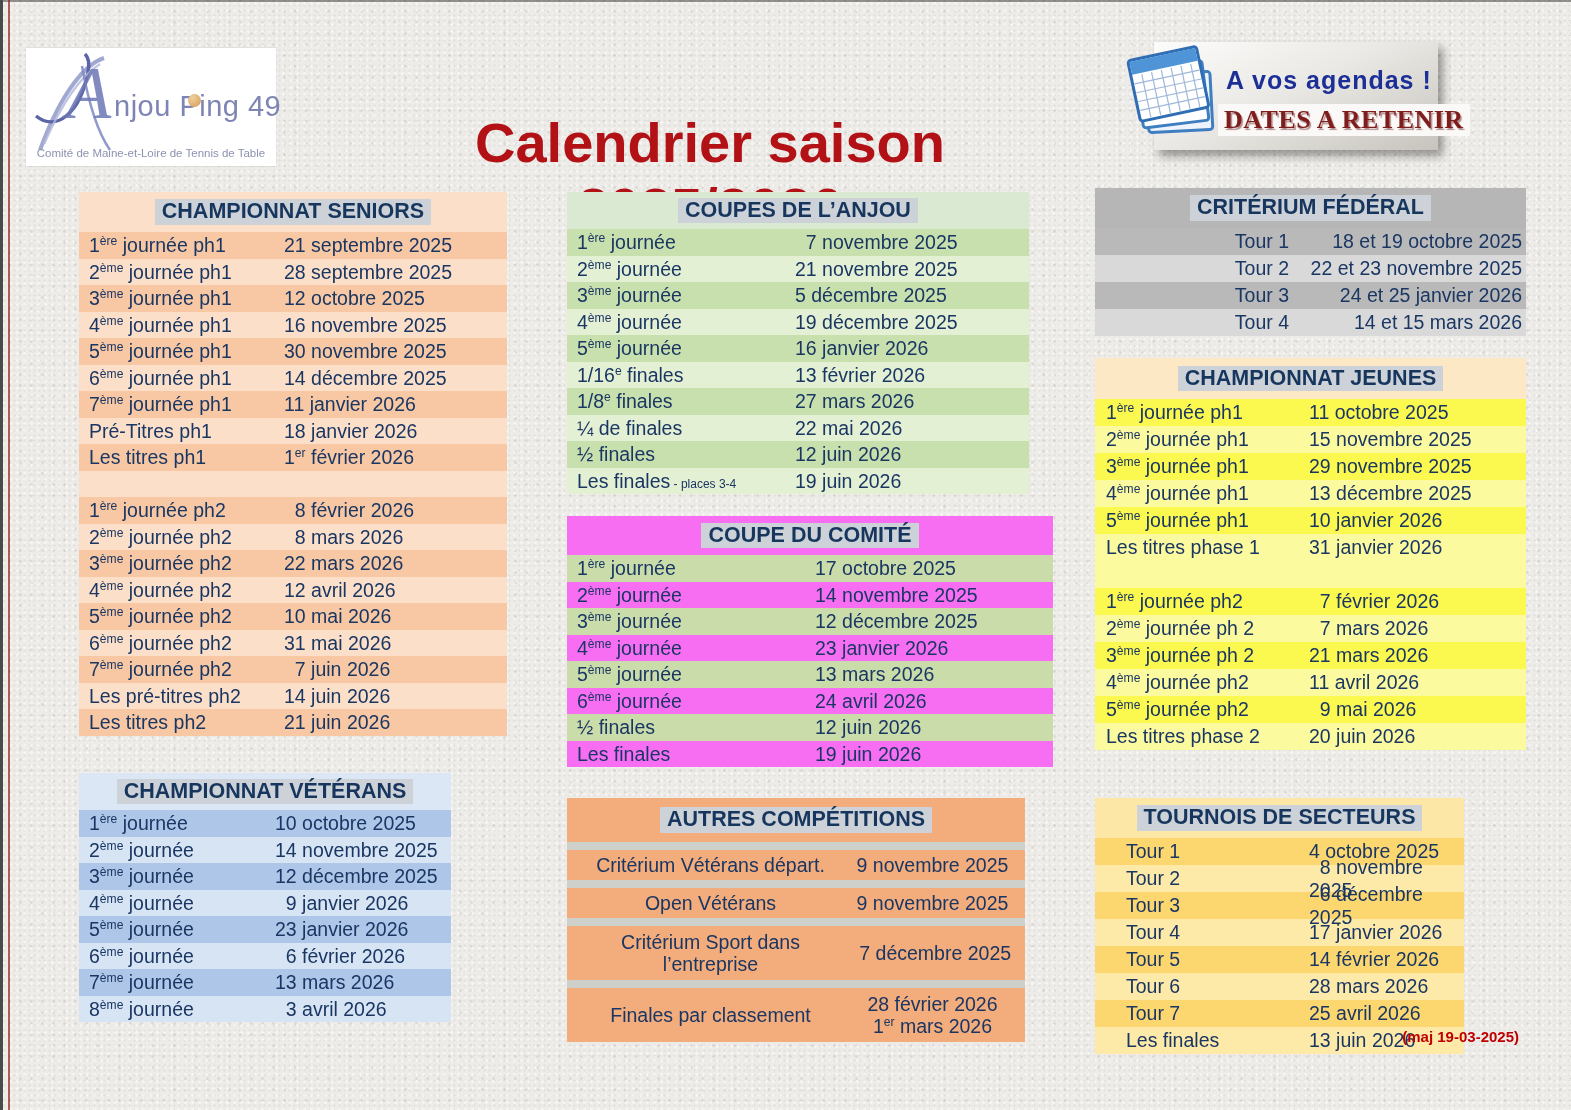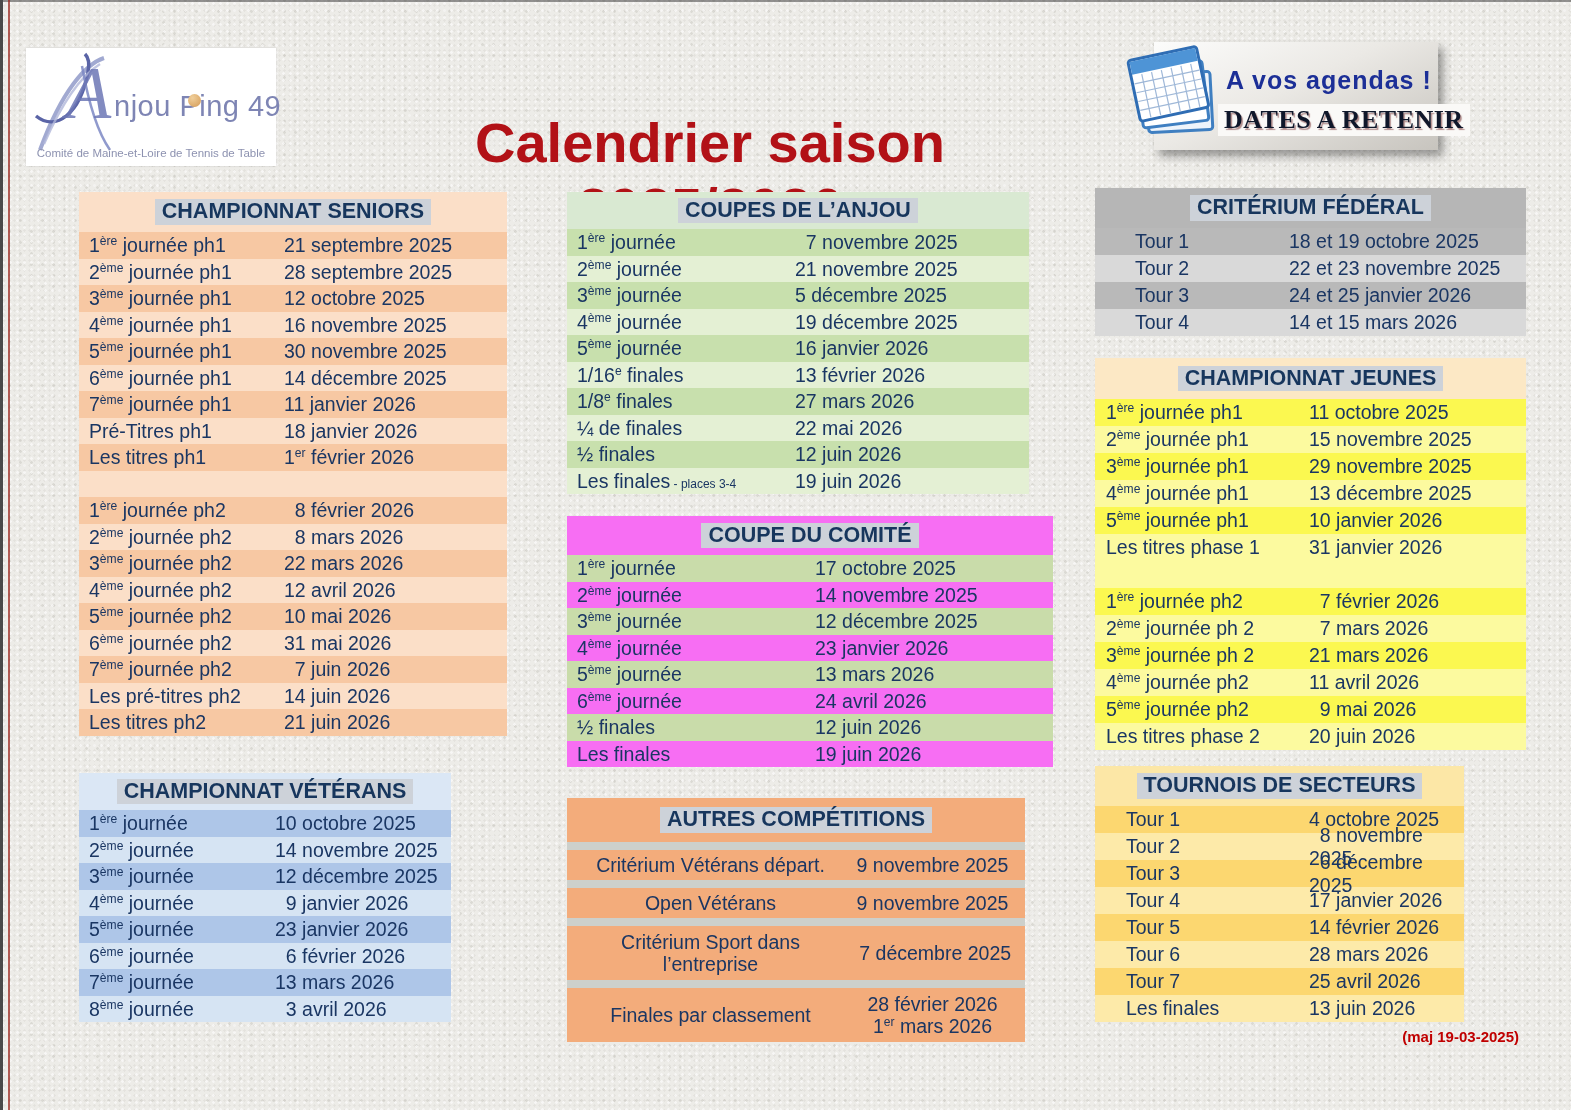--- a/index.html
+++ b/index.html
@@ -29,21 +29,21 @@
 
   .title{position:absolute;left:370px;top:110px;width:680px;text-align:center;
          font-size:56px;font-weight:bold;color:#b21116;letter-spacing:0;}
 
   .badge{position:absolute;left:1126px;top:38px;width:312px;height:122px;}
   .badge-panel{position:absolute;left:28px;top:4px;right:0;bottom:10px;
      background:linear-gradient(155deg,#fcfcfb 0%,#ebe9e5 45%,#c7c4be 100%);
      box-shadow:5px 6px 9px rgba(0,0,0,.38);}
   .badge-cal{position:absolute;left:-4px;top:0px;}
   .badge-line1{position:absolute;left:100px;top:28px;font-size:25px;font-weight:bold;color:#1c2f97;letter-spacing:1px;white-space:nowrap;}
-  .badge-line2{position:absolute;left:92px;top:66px;font-family:"Liberation Serif",serif;font-size:26px;font-weight:bold;color:#0f172a;
+  .badge-line2{position:absolute;left:92px;top:66px;font-family:"Liberation Serif",serif;font-size:26px;font-weight:bold;color:#7f1d1d;
      background:#faf9f7;padding:1px 6px;letter-spacing:.5px;white-space:nowrap;text-shadow:1.5px 1.5px 1px rgba(90,10,10,.45);}
 
   
   .tbl{position:absolute;padding-left:24px;}
   .thead{display:flex;justify-content:center;align-items:center;height:var(--hh,38px);background:var(--head,#eee);}
   .thead .hl{background:#cdd2d9;padding:1px 7px;font-weight:bold;font-size:21.5px;color:#17365d;line-height:1.1;white-space:nowrap;}
   .row{display:flex;align-items:center;height:var(--rh,26.5px);font-size:19.5px;color:#1a3663;}
   .row.dark{background:var(--dark,#ddd);}
   .row.light{background:var(--light,#eee);}
   .row.spacer{background:var(--light,#eee);}
@@ -53,23 +53,23 @@
   .cell.label{width:var(--lw,205px);padding-left:var(--lpad,10px);}
   .cell.date{flex:1;padding-right:4px;}
   .cell .sm{font-size:12px;}
   sup{font-size:62%;line-height:0;vertical-align:super;}
 
   .seniors  {left:55px;  top:192px; width:428px; --lw:205px; --hh:40px;}
   .veterans {left:55px;  top:773px; width:372px; --lw:196px; --hh:37px;}
   .coupes   {left:543px; top:192px; width:462px; --lw:228px; --hh:37px;}
   .comite   {left:543px; top:516px; width:486px; --lw:248px; --hh:39px;}
   .autres   {left:543px; top:798px; width:458px;text-align:center; --lw:277px; --hh:44px; --rh:30px;}
-  .criterium{left:1071px;top:188px; width:431px; --lw:194px; --lpad:40px; --hh:40px; --rh:27px;}
+  .criterium{left:1071px;top:188px; width:431px;text-align:right; --lw:194px; --lpad:40px; --hh:40px; --rh:27px;}
   .jeunes   {left:1071px;top:358px; width:431px; --lw:214px; --lpad:11px; --hh:41px; --rh:27px;}
-  .tournois {left:1071px;top:766px; width:369px; --lw:214px; --lpad:31px; --hh:40px; --rh:27px;}
+  .tournois {left:1071px;top:798px; width:369px; --lw:214px; --lpad:31px; --hh:40px; --rh:27px;}
 
   .maj-note{position:absolute;right:52px;top:1028px;font-size:15px;font-weight:bold;color:#c00000;}
 </style>
 </head>
 <body>
 
 <div id="canvas">
   <div class="edge-top"></div>
   <div class="edge-left"></div>
   <div class="red-line"></div>

